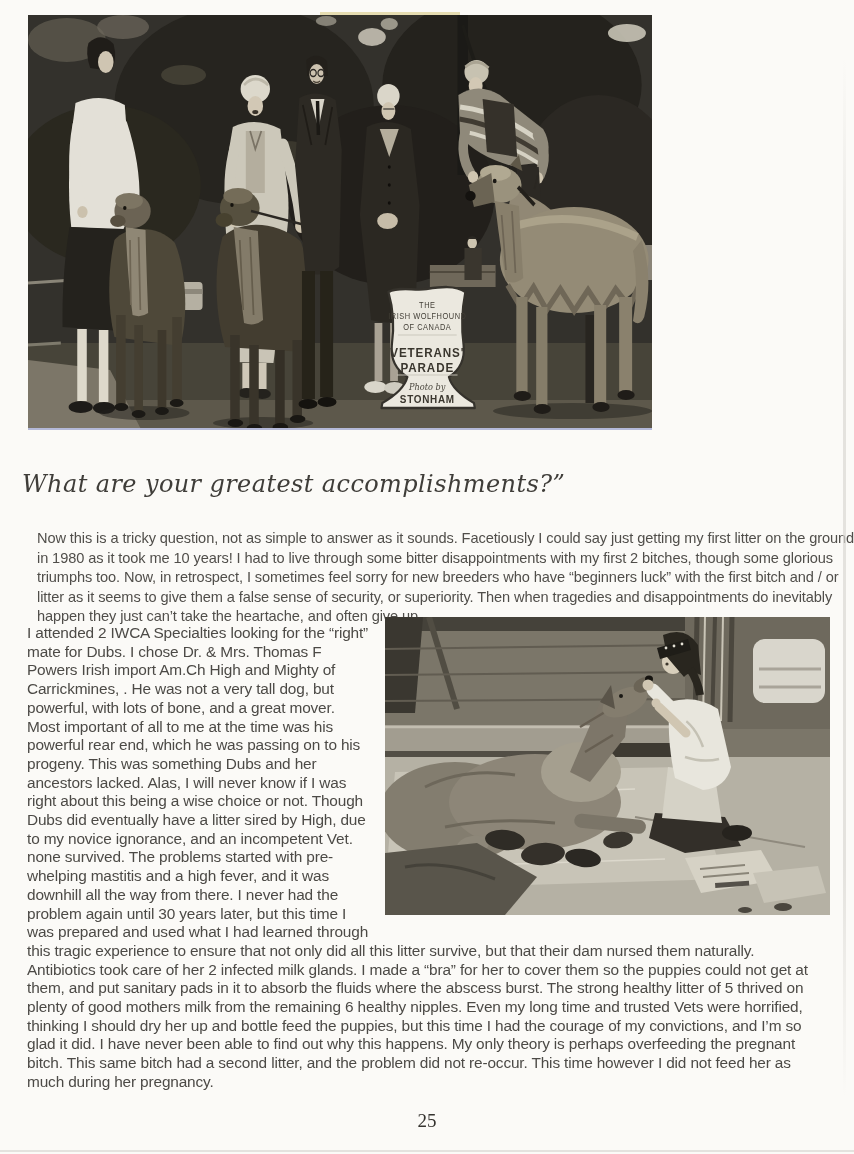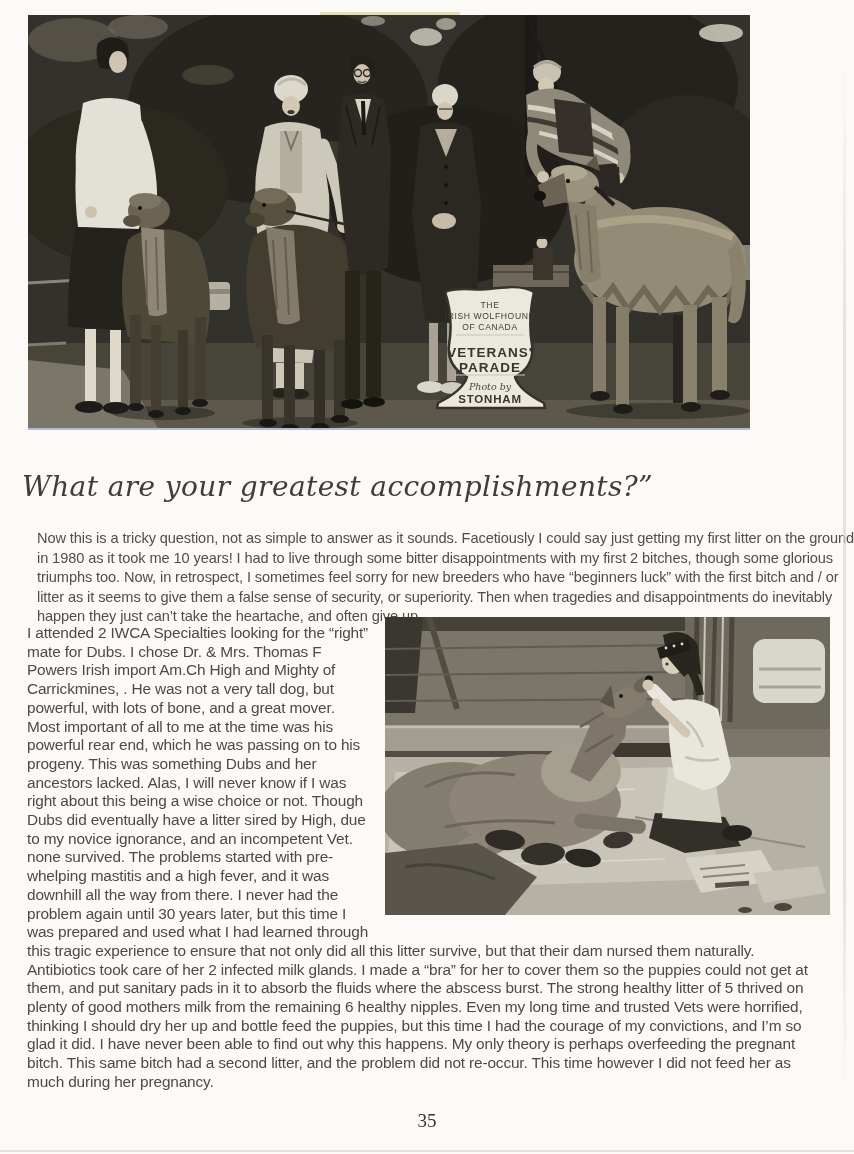--- a/index.html
+++ b/index.html
@@ -2,30 +2,30 @@
 <html><head>
 <meta charset="utf-8">
 <style>
   html,body { margin:0; padding:0; background:#e9e9e7; }
   .page {
     position:relative; width:854px; height:1154px; margin:0 auto;
     background:#fbfaf7; overflow:hidden;
     font-family:"Liberation Sans", sans-serif; color:#504e4a;
   }
   .photo-top {
-    position:absolute; left:28px; top:15px; width:722px; height:413px;
+    position:absolute; left:28px; top:15px; width:624px; height:413px;
     margin:0; border-bottom:2px solid rgba(110,120,185,0.5);
   }
   .photo-top svg, .photo-right svg { display:block; width:100%; height:100%; }
   .top-streak { position:absolute; left:320px; top:12px; width:140px; height:3px;
     background:rgba(213,196,122,0.55); }
   .heading {
     position:absolute; left:22px; top:470px; margin:0;
     font-family:"DejaVu Serif", serif; font-style:italic; font-weight:500;
-    font-size:28px; letter-spacing:0.4px; color:#3f3d39;
+    font-size:24px; letter-spacing:0.4px; color:#3f3d39;
   }
   .intro {
     position:absolute; left:20px; top:512px; width:824px; margin:17px;
     font-size:14.6px; line-height:19.6px; letter-spacing:-0.1px; color:#504e4a;
   }
   .main-flow { position:absolute; left:20px; top:617px; width:810px; }
   .main-flow p { margin:7px; font-size:15.4px; line-height:18.7px; letter-spacing:-0.15px; color:#4c4a46; }
   .photo-right { float:right; width:445px; height:298px; margin:0 0 12px 14px; }
   .page-num {
     position:absolute; left:0; top:1110px; width:100%; text-align:center;
@@ -341,17 +341,17 @@
           <line x1="318" y1="260" x2="364" y2="256" stroke="#8a8578" stroke-width="2"></line>
           <rect x="330" y="266" width="34" height="5" fill="#55514a" transform="rotate(-4 330 266)"></rect>
           <ellipse cx="398" cy="290" rx="9" ry="4" fill="#4a463e"></ellipse>
           <ellipse cx="360" cy="293" rx="7" ry="3" fill="#4a463e"></ellipse>
         </g>
       </svg>
     </figure>
     <p>I attended 2 IWCA Specialties looking for the “right” mate for Dubs. I chose Dr. &amp; Mrs. Thomas F Powers Irish import Am.Ch High and Mighty of Carrickmines, . He was not a very tall dog, but powerful, with lots of bone, and a great mover. Most important of all to me at the time was his powerful rear end, which he was passing on to his progeny. This was something Dubs and her ancestors lacked. Alas, I will never know if I was right about this being a wise choice or not. Though Dubs did eventually have a litter sired by High, due to my novice ignorance, and an incompetent Vet. none survived. The problems started with pre-whelping mastitis and a high fever, and it was downhill all the way from there. I never had the problem again until 30 years later, but this time I was prepared and used what I had learned through this tragic experience to ensure that not only did all this litter survive, but that their dam nursed them naturally. Antibiotics took care of her 2 infected milk glands. I made a “bra” for her to cover them so the puppies could not get at them, and put sanitary pads in it to absorb the fluids where the abscess burst. The strong healthy litter of 5 thrived on plenty of good mothers milk from the remaining 6 healthy nipples. Even my long time and trusted Vets were horrified, thinking I should dry her up and bottle feed the puppies, but this time I had the courage of my convictions, and I’m so glad it did. I have never been able to find out why this happens. My only theory is perhaps overfeeding the pregnant bitch. This same bitch had a second litter, and the problem did not re-occur. This time however I did not feed her as much during her pregnancy.</p>
   </div>
 
-  <div class="page-num">35</div>
+  <div class="page-num">25</div>
 
   <div class="scan-right"></div>
   <div class="scan-bottom"></div>
 </div>
 
 </body></html>

